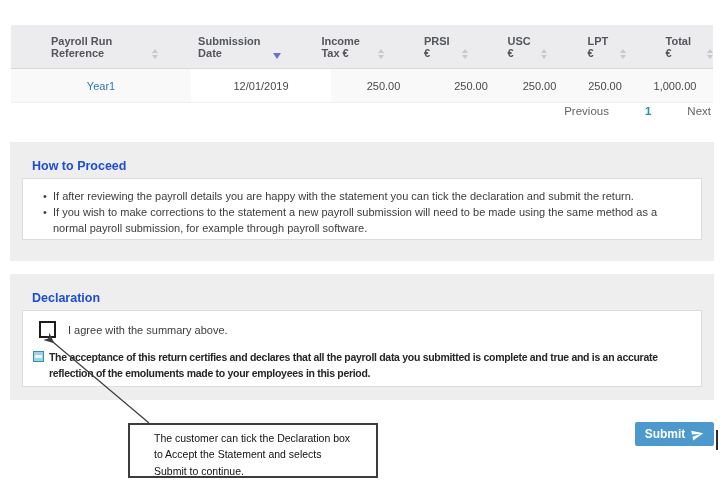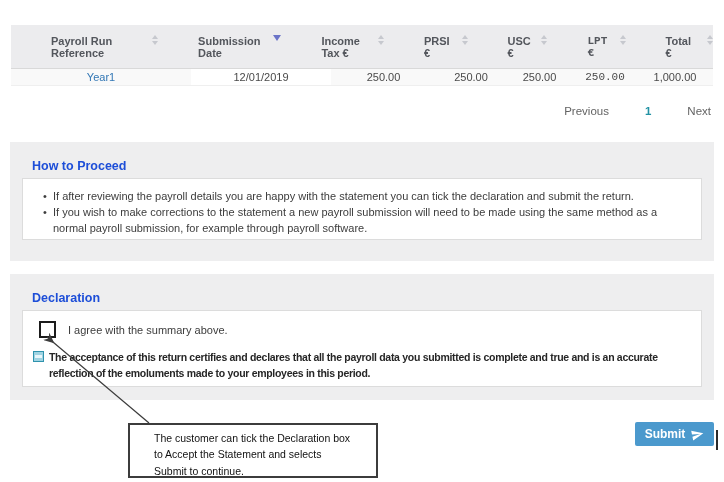--- a/index.html
+++ b/index.html
@@ -2,28 +2,28 @@
 <html><head>
 <meta charset="utf-8">
 <style>
   * { box-sizing: border-box; margin: 0; padding: 0; }
   html, body { width: 724px; height: 482px; background: #ffffff; overflow: hidden; }
   body { font-family: "Liberation Sans", sans-serif; position: relative; color: #3c3c3c; }
 
   
   .payroll-table { position: absolute; left: 11px; top: 25px; width: 702px; }
   .thead { display: flex; background: #ececee; height: 43px; align-items: center; }
-  .th { display: flex; align-items: flex-start; justify-content: center; gap: 7px;
+  .th { display: flex; align-items: flex-end; justify-content: center; gap: 7px;
         font-size: 11px; font-weight: 700; color: #53565c; cursor: pointer; margin-left: 40px; }
-  .trow { display: flex; background: #f9f9f9; height: 18px; align-items: center;
+  .trow { display: flex; background: #f9f9f9; height: 35px; align-items: center;
           border-top: 1px solid #d9d9d9; border-bottom: 1px solid #efefef; }
   .td { font-size: 11px; color: #4a4a4a; text-align: center; height: 100%;
         display: flex; align-items: center; justify-content: center; }
   .c0 { width: 180px; } .c1 { width: 140px; } .c2 { width: 105px; }
-  .c3 { width: 70px; gap: 12px; }  .c4 { width: 67px; }  .c5 { width: 64px; font-family: Liberation Mono, monospace; } .c6 { width: 76px; gap: 16px; }
+  .c3 { width: 70px; gap: 12px; }  .c4 { width: 67px; }  .c5 { width: 64px; } .c6 { width: 76px; gap: 16px; }
   .td.c1 { background: #ffffff; }
   .link { color: #3277b5; cursor: pointer; }
 
   .sort-idle { display: inline-flex; flex-direction: column; gap: 2px; }
   .sort-idle .up   { width: 0; height: 0; border-left: 3.5px solid transparent;
                      border-right: 3.5px solid transparent; border-bottom: 4px solid #c6c8ce; }
   .sort-idle .down { width: 0; height: 0; border-left: 3.5px solid transparent;
                      border-right: 3.5px solid transparent; border-top: 4px solid #c6c8ce; }
   .sort-desc { width: 0; height: 0; border-left: 4.5px solid transparent;
                border-right: 4.5px solid transparent; border-top: 6px solid #6b74c8; }

